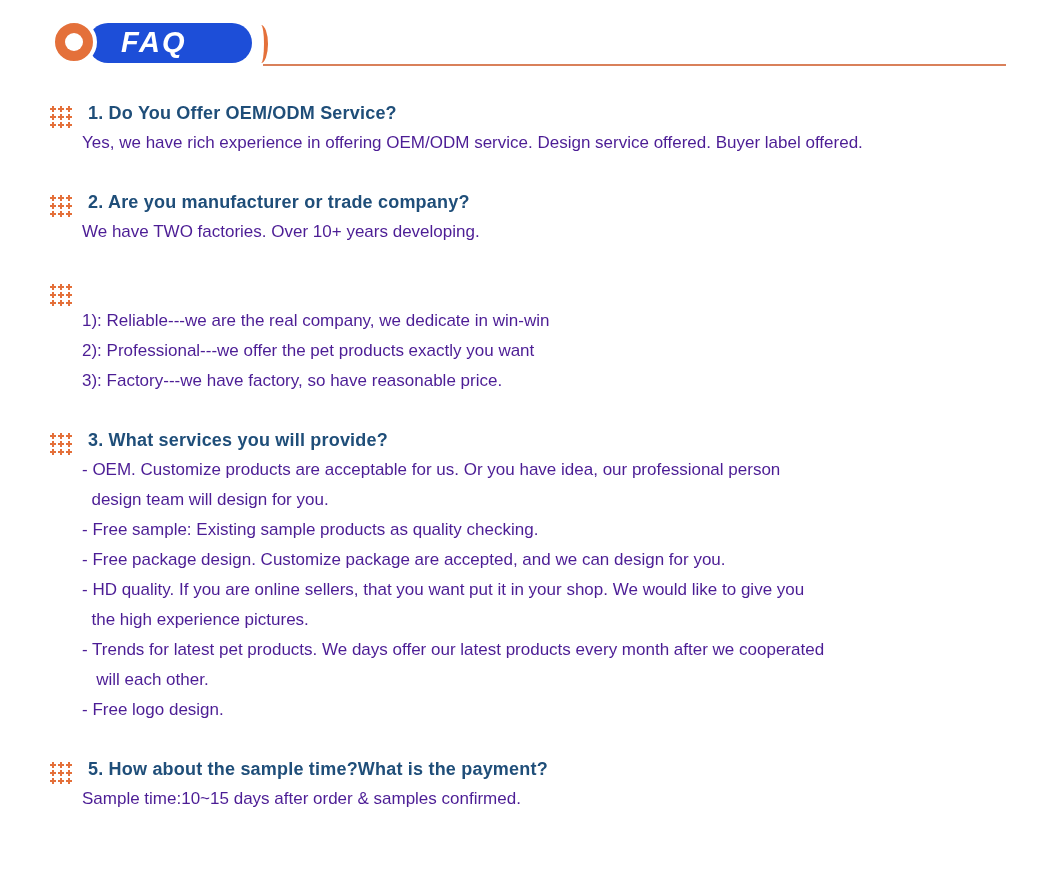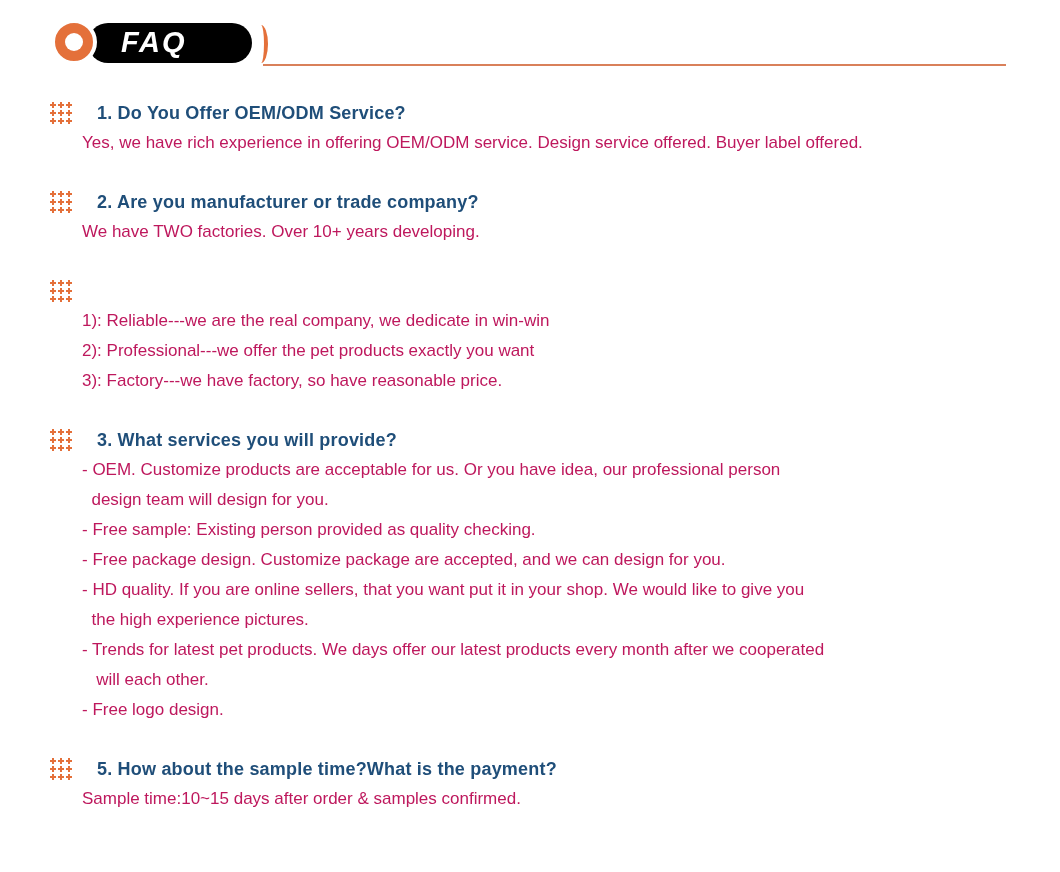--- a/index.html
+++ b/index.html
@@ -11,21 +11,21 @@
     font-family: "Liberation Sans", sans-serif;
     overflow: hidden;
   }
 
   
   .faq-header { position: relative; height: 72px; }
   .pill {
     position: absolute;
     left: 88px; top: 23px;
     width: 164px; height: 40px;
-    background: #000000;
+    background: #1d4ed8;
     border-radius: 21px;
     display: flex;
     align-items: center;
   }
   .pill-title {
     color: #ffffff;
     font-style: italic;
     font-weight: bold;
     font-size: 29px;
     letter-spacing: 2px;
@@ -62,41 +62,41 @@
     left: 263px; right: 54px; top: 64px;
     height: 2px;
     background: #D9805A;
   }
 
   
   .faq-list { margin: 26px 50px 0 50px; }
   .faq-item { margin-bottom: 29px; }
   .q-row {
     display: flex;
-    align-items: center;
-    gap: 25px;
+    align-items: flex-end;
+    gap: 16px;
     height: 30px;
   }
   .grid-icon { width: 22px; height: 22px; flex: 0 0 22px; }
   .grid-icon svg { display: block; }
   .question {
     margin: 0;
     font-size: 18px;
     font-weight: bold;
     color: #1F4E79;
     letter-spacing: 0.2px;
     line-height: 30px;
     white-space: nowrap;
   }
   .answers { margin-left: 32px; }
   .answer {
     margin: 0;
     font-size: 17px;
     line-height: 30px;
-    color: #be185d;
+    color: #4c1d95;
     white-space: pre-wrap;
   }
 </style>
 </head>
 <body>
 
 <div class="faq-header">
   <div class="pill">
     <span class="pill-title">FAQ</span>
   </div>
@@ -232,21 +232,21 @@
             <rect x="18" y="16" width="2" height="6"></rect>
               <rect x="16" y="18" width="6" height="2"></rect>
           </g>
         </svg>
       </span>
       <h3 class="question">3. What services you will provide?</h3>
     </div>
     <div class="answers">
         <p class="answer">- OEM. Customize products are acceptable for us. Or you have idea, our professional person</p>
         <p class="answer">  design team will design for you.</p>
-        <p class="answer">- Free sample: Existing person provided as quality checking.</p>
+        <p class="answer">- Free sample: Existing sample products as quality checking.</p>
         <p class="answer">- Free package design. Customize package are accepted, and we can design for you.</p>
         <p class="answer">- HD quality. If you are online sellers, that you want put it in your shop. We would like to give you</p>
         <p class="answer">  the high experience pictures.</p>
         <p class="answer">- Trends for latest pet products. We days offer our latest products every month after we cooperated</p>
         <p class="answer">   will each other.</p>
         <p class="answer">- Free logo design.</p>
       </div>
   </section>
 
   <section class="faq-item">

